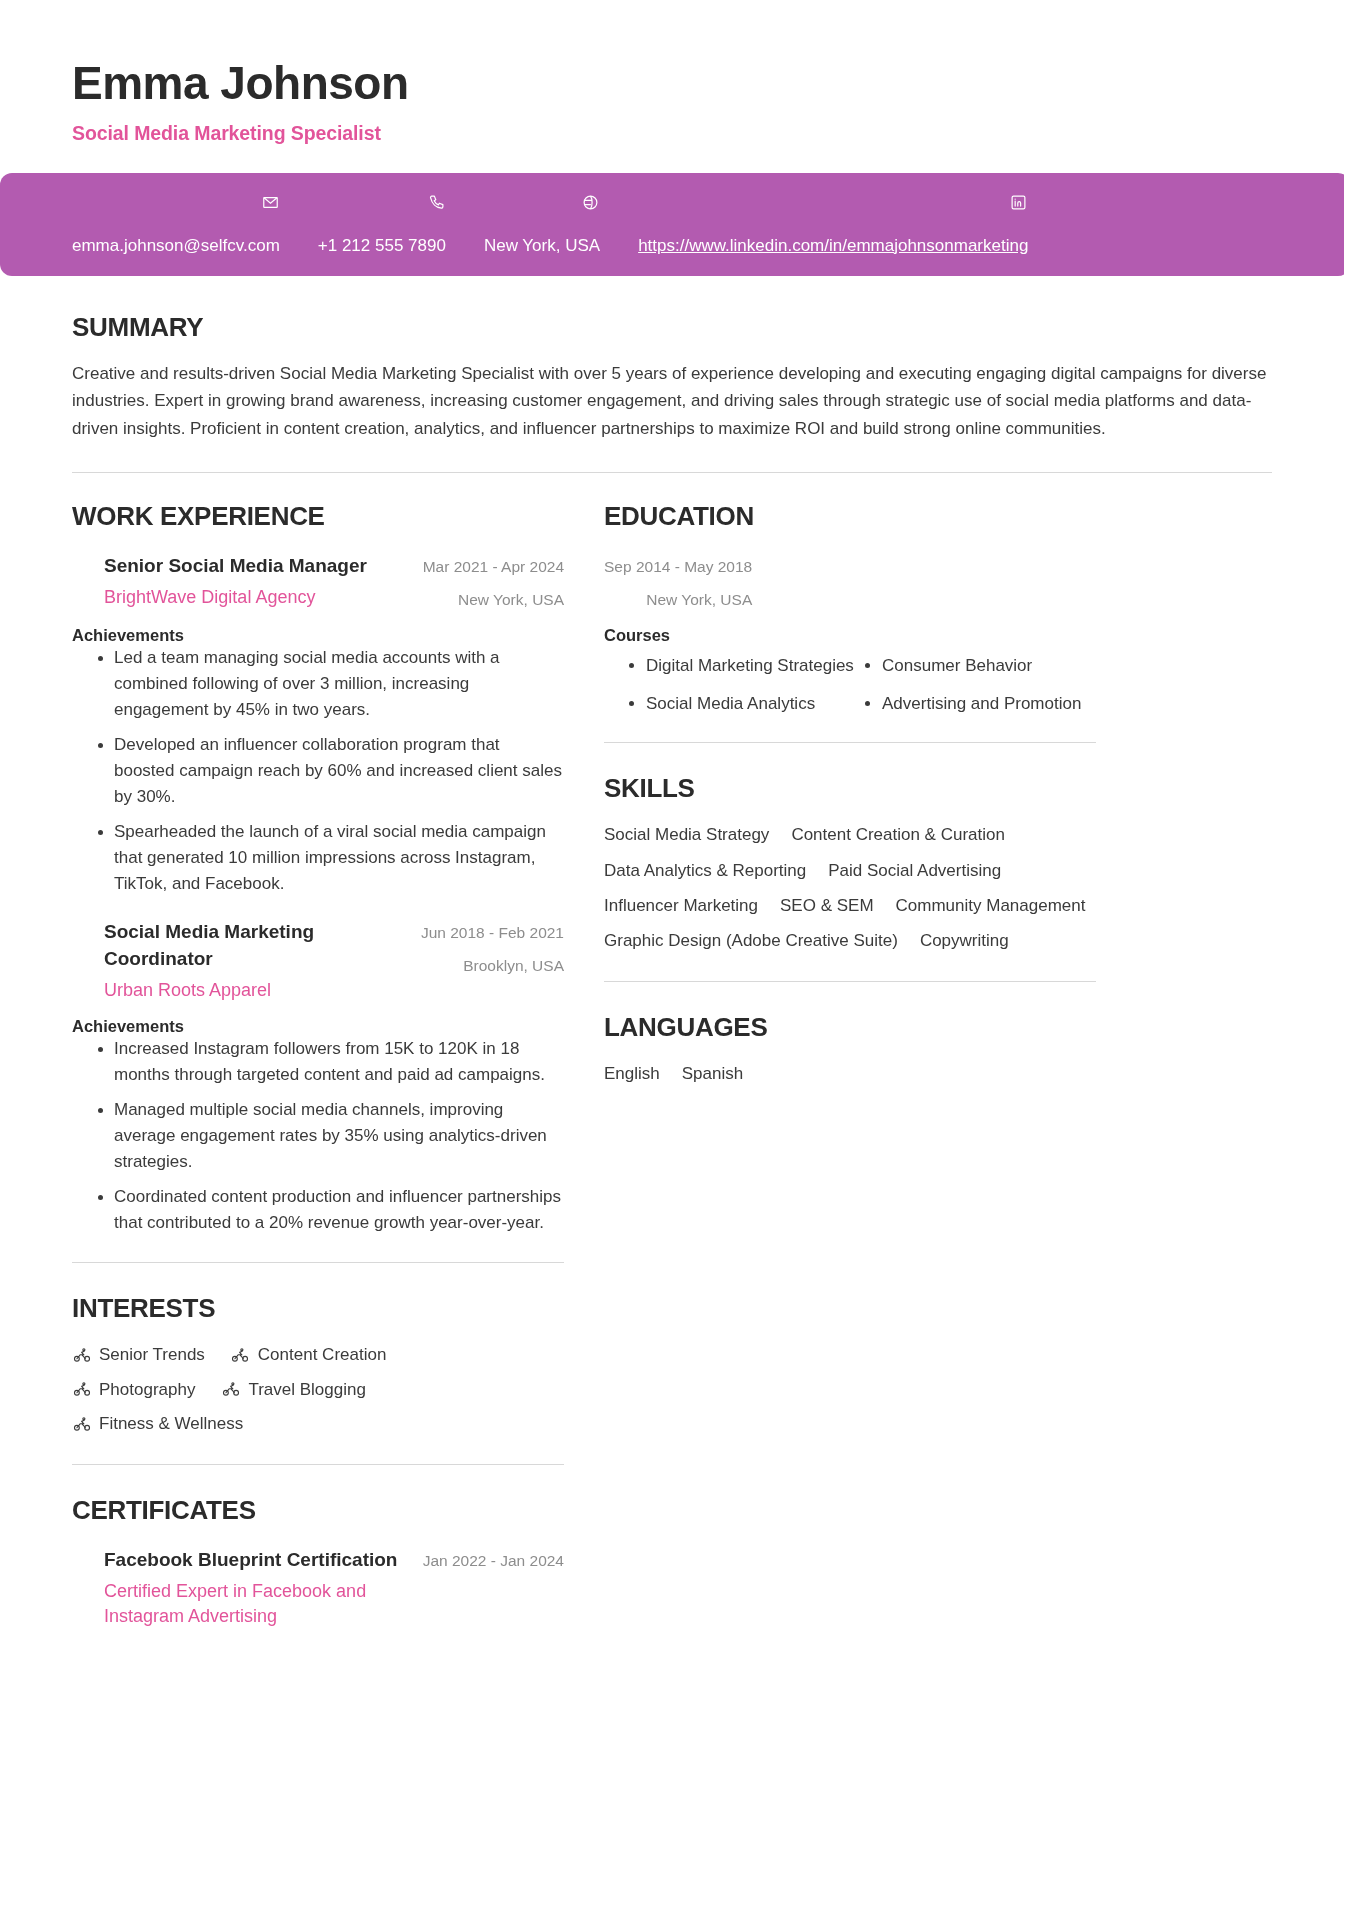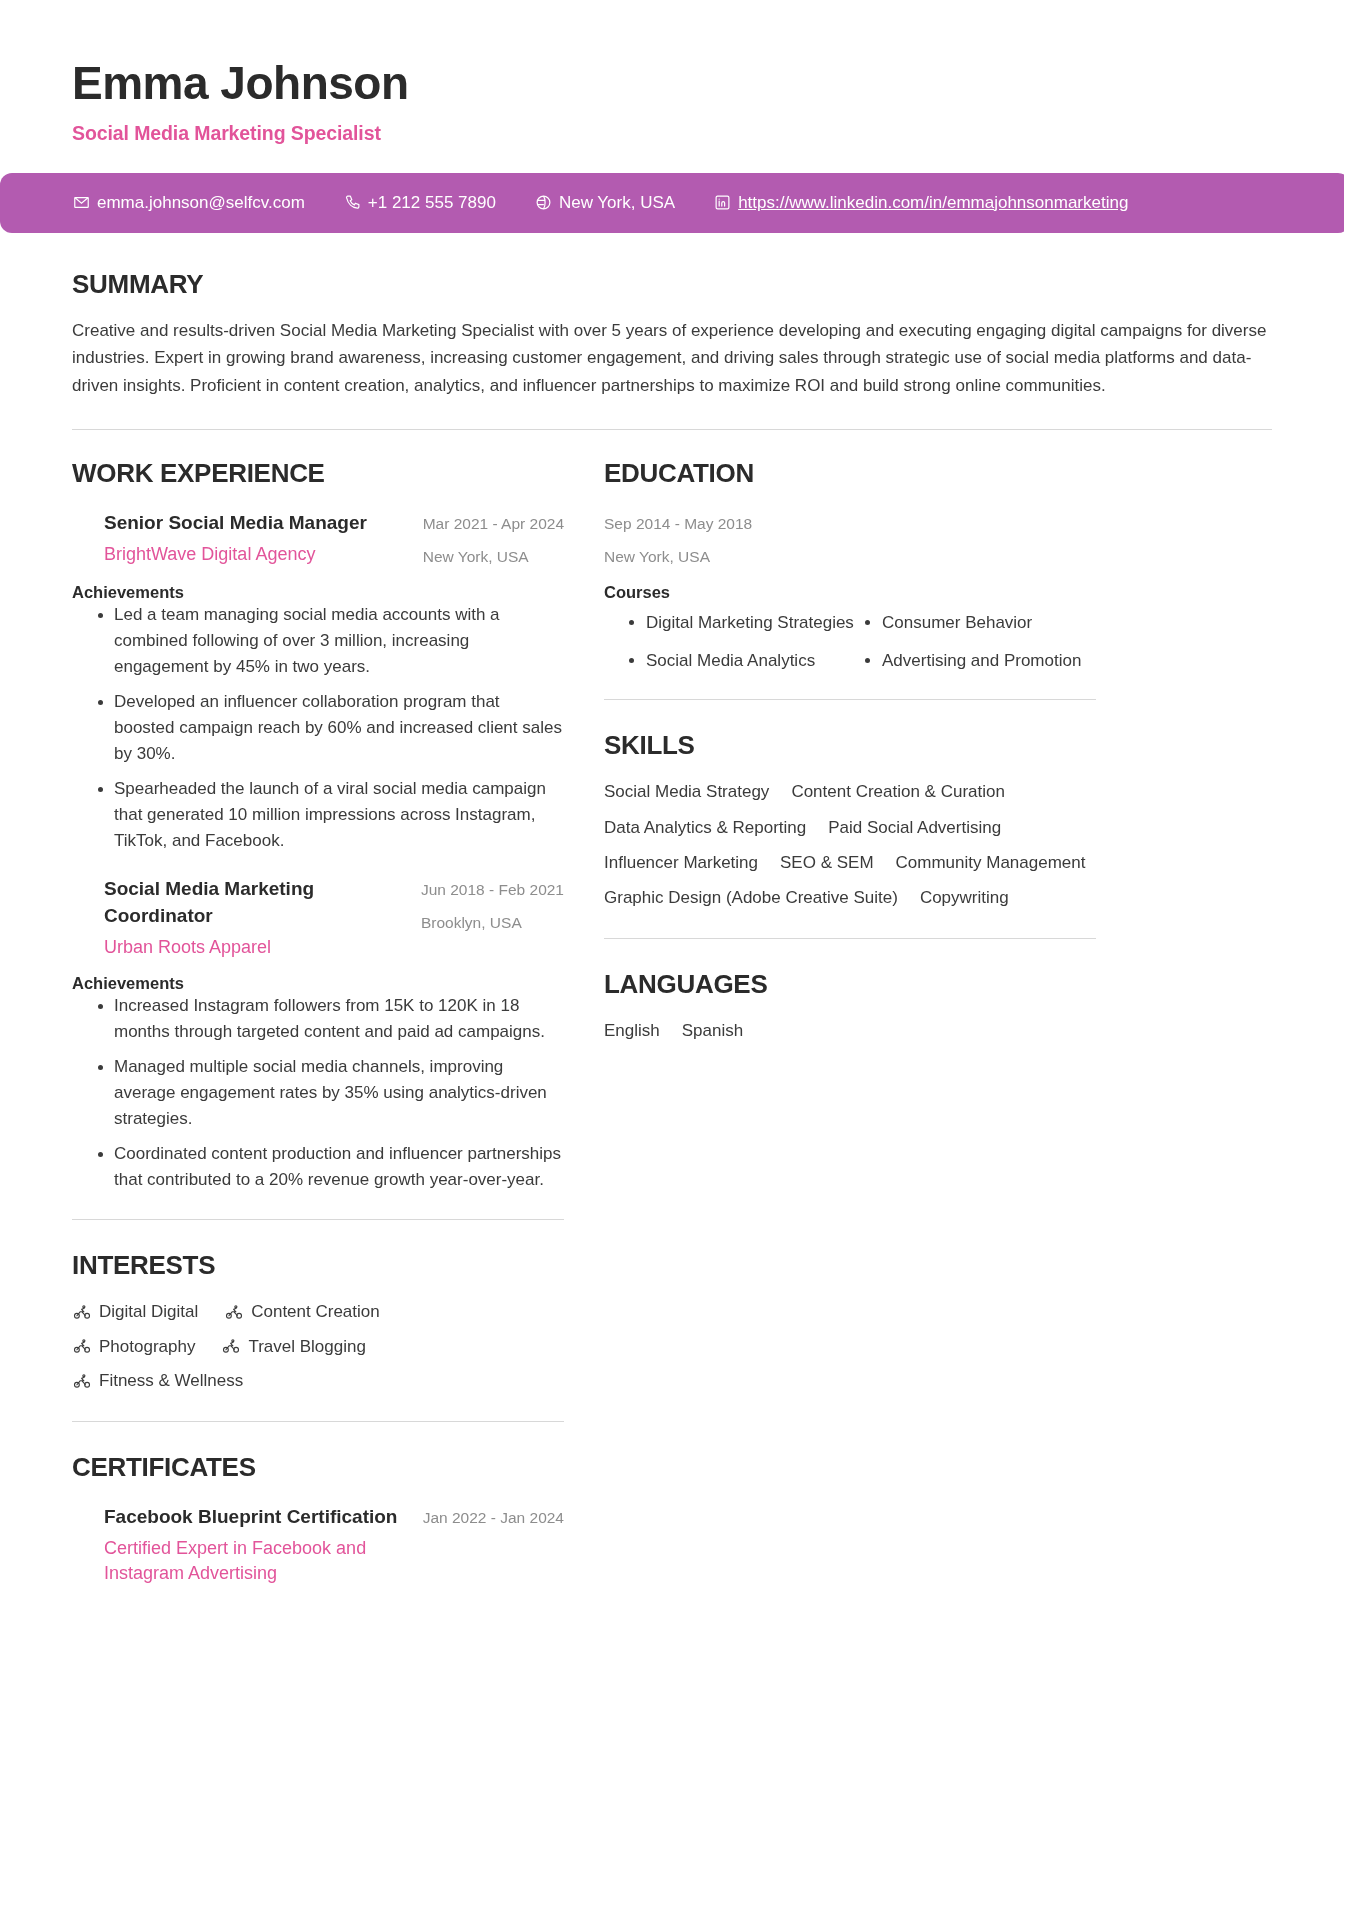--- a/index.html
+++ b/index.html
@@ -45,25 +45,26 @@
     background: #b35bb0;
     border-radius: 12px;
     padding: 20px 0 20px 72px;
     display: flex;
     align-items: center;
     flex-wrap: nowrap;
     column-gap: 38px;
   }
   .contact-item {
     display: flex;
-    align-items: flex-start;
-    gap: 6px;
+    align-items: flex-end;
+    gap: 24px;
     color: #ffffff;
     font-size: 17px;
     white-space: nowrap;
+    flex-direction: column;
   }
   .contact-item .ci-icon {
     display: inline-flex;
     align-items: center;
     justify-content: center;
     width: 19px;
     height: 19px;
     flex: 0 0 19px;
   }
   .contact-item svg { display: block; }
@@ -105,20 +106,21 @@
   .entry { margin-top: 20px; }
   .entry-head {
     display: flex;
     justify-content: space-between;
     align-items: flex-start;
     gap: 14px;
   }
   .entry-head-left { flex: 1 1 auto; min-width: 0; margin-left: 32px; }
   .entry-head-right {
     flex: 0 0 auto;
+    text-align: right;
     padding-top: 3px;
   }
   .entry-title {
     font-size: 19px;
     font-weight: bold;
     color: #2b2b2b;
     line-height: 1.45;
   }
   .entry-org {
     margin-top: 5px;
@@ -336,21 +338,21 @@
 
           <div class="interest">
             <span class="bike">
               <svg width="18" height="18" viewBox="0 0 24 24" fill="none" stroke="#3b3b3b" stroke-width="1.5" stroke-linecap="round" stroke-linejoin="round">
                 <circle cx="5.2" cy="17" r="3.2"></circle>
                   <circle cx="18.8" cy="17" r="3.2"></circle>
                 <circle cx="14.5" cy="5" r="1.4"></circle>
                 <path d="M5.2 17l4.3-5.3h5l-3-3.2 3.4-1.4M12 11.7l4.5 5.3"></path>
               </svg>
             </span>
-            <span>Digital Digital</span>
+            <span>Senior Trends</span>
           </div>
 
           <div class="interest">
             <span class="bike">
               <svg width="18" height="18" viewBox="0 0 24 24" fill="none" stroke="#3b3b3b" stroke-width="1.5" stroke-linecap="round" stroke-linejoin="round">
                 <circle cx="5.2" cy="17" r="3.2"></circle>
                   <circle cx="18.8" cy="17" r="3.2"></circle>
                 <circle cx="14.5" cy="5" r="1.4"></circle>
                 <path d="M5.2 17l4.3-5.3h5l-3-3.2 3.4-1.4M12 11.7l4.5 5.3"></path>
               </svg>

